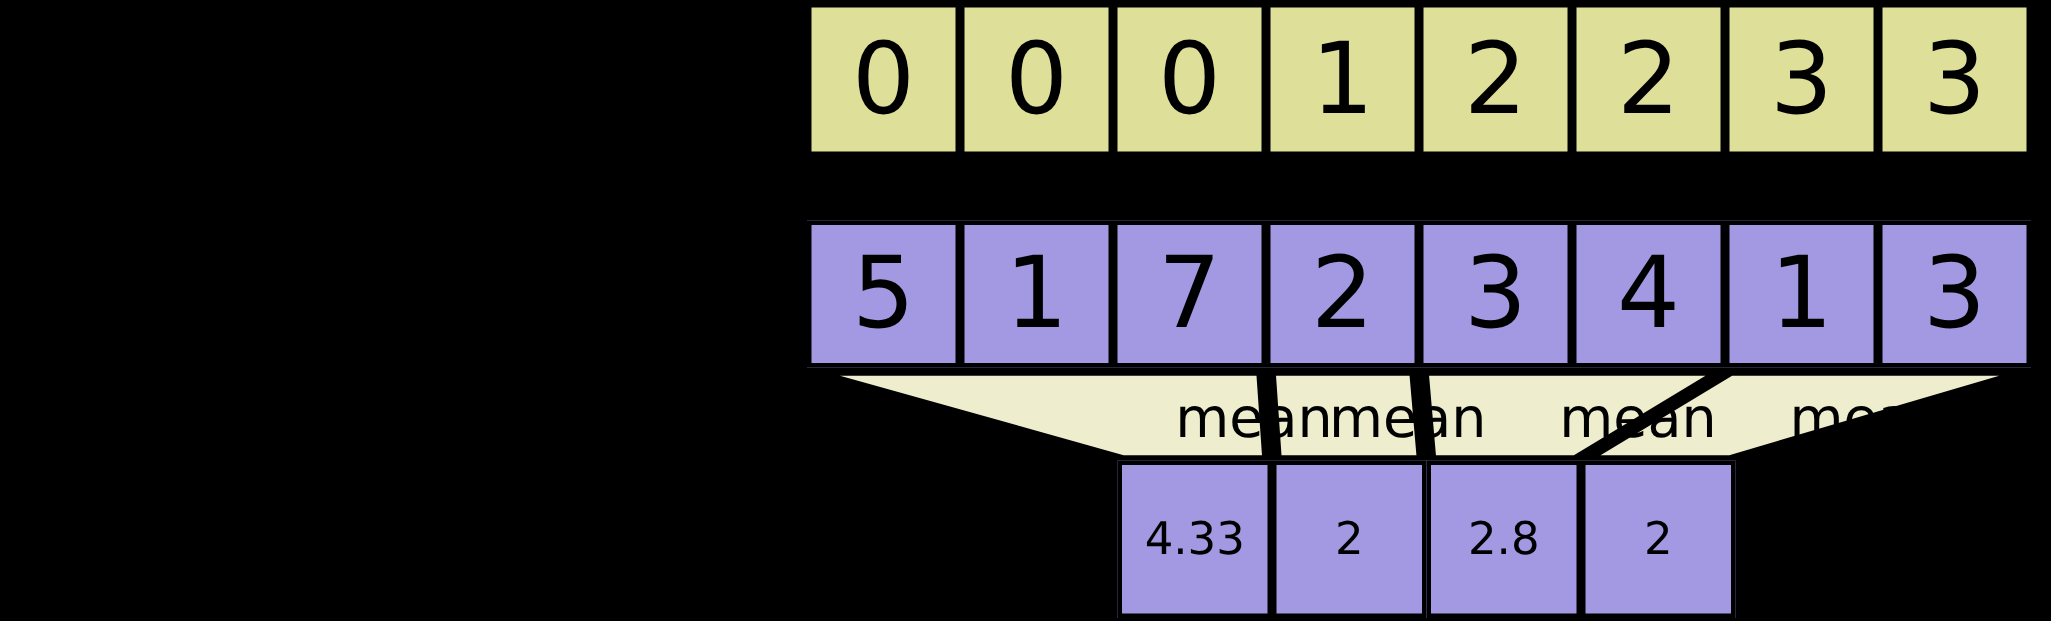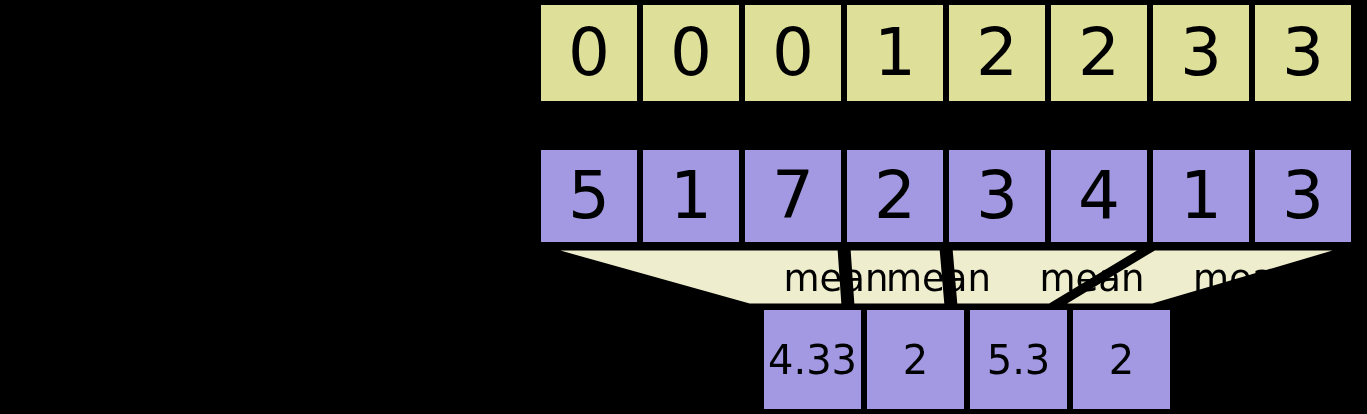--- a/index.html
+++ b/index.html
@@ -29,22 +29,21 @@
     color: #000000;
     font-family: "DejaVu Sans", sans-serif;
     line-height: 1;
     user-select: none;
   }
   .row-top .cell,
   .row-mid .cell {
     font-size: 66px;
   }
   .row-bot .cell {
-    font-size: 40px;
-    margin-left: 16px;
+    font-size: 30px;
   }
   .khaki { background: #dedf98; }
   .purple { background: #a299e2; }
 
   #funnel-layer {
     position: absolute;
     left: 0;
     top: 0;
     width: 1367px;
     height: 414px;
@@ -85,17 +84,17 @@
       <polygon points="1154,248 1350,248 1153,306 1058,306" fill="#eeedcd" stroke="#000000" stroke-width="5" stroke-linejoin="miter"></polygon>
       <text x="836" y="291" text-anchor="middle" font-family="&quot;DejaVu Sans&quot;, sans-serif" font-size="37" fill="#000000">mean</text>
       <text x="938.5" y="291" text-anchor="middle" font-family="&quot;DejaVu Sans&quot;, sans-serif" font-size="37" fill="#000000">mean</text>
       <text x="1092" y="291" text-anchor="middle" font-family="&quot;DejaVu Sans&quot;, sans-serif" font-size="37" fill="#000000">mean</text>
       <text x="1245.5" y="291" text-anchor="middle" font-family="&quot;DejaVu Sans&quot;, sans-serif" font-size="37" fill="#000000">mean</text>
     </svg>
 
   <div id="row-bot" class="row-bot">
       <div class="cell purple" style="left: 745px; top: 307px; width: 103px; height: 105px;">4.33</div>
       <div class="cell purple" style="left: 848px; top: 307px; width: 103px; height: 105px;">2</div>
-      <div class="cell purple" style="left: 951px; top: 307px; width: 103px; height: 105px;">5.3</div>
+      <div class="cell purple" style="left: 951px; top: 307px; width: 103px; height: 105px;">2.8</div>
       <div class="cell purple" style="left: 1054px; top: 307px; width: 103px; height: 105px;">2</div>
     </div>
 
 </div>
 
 </body></html>

